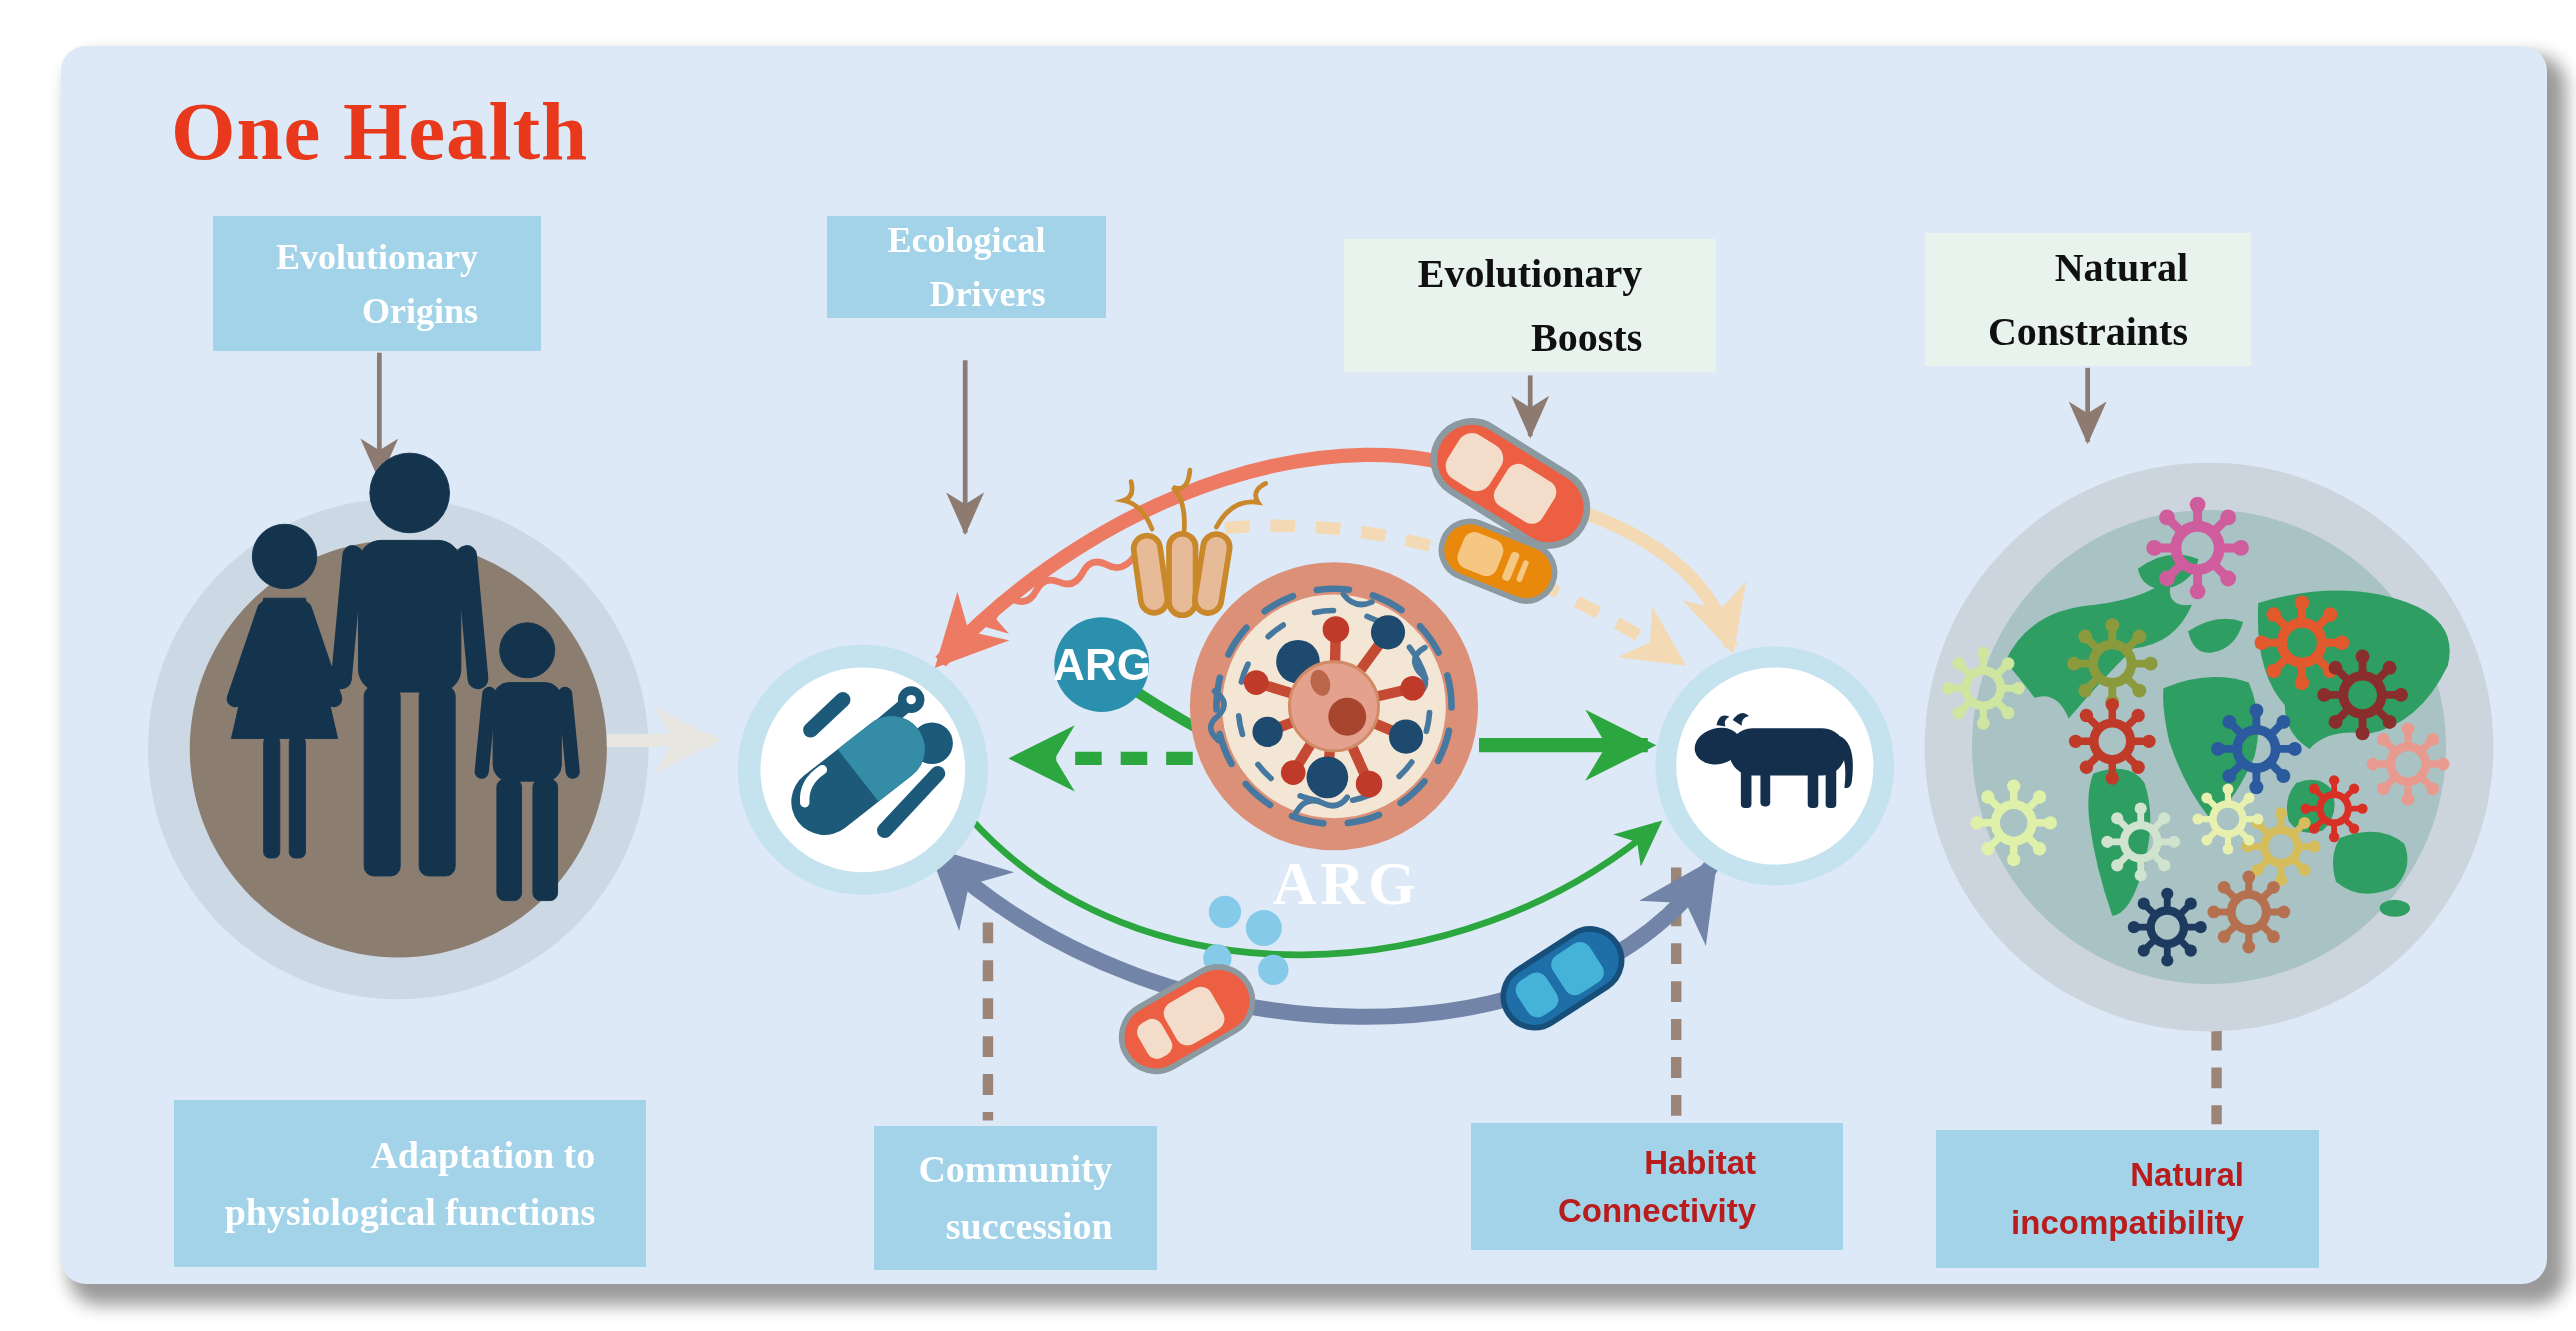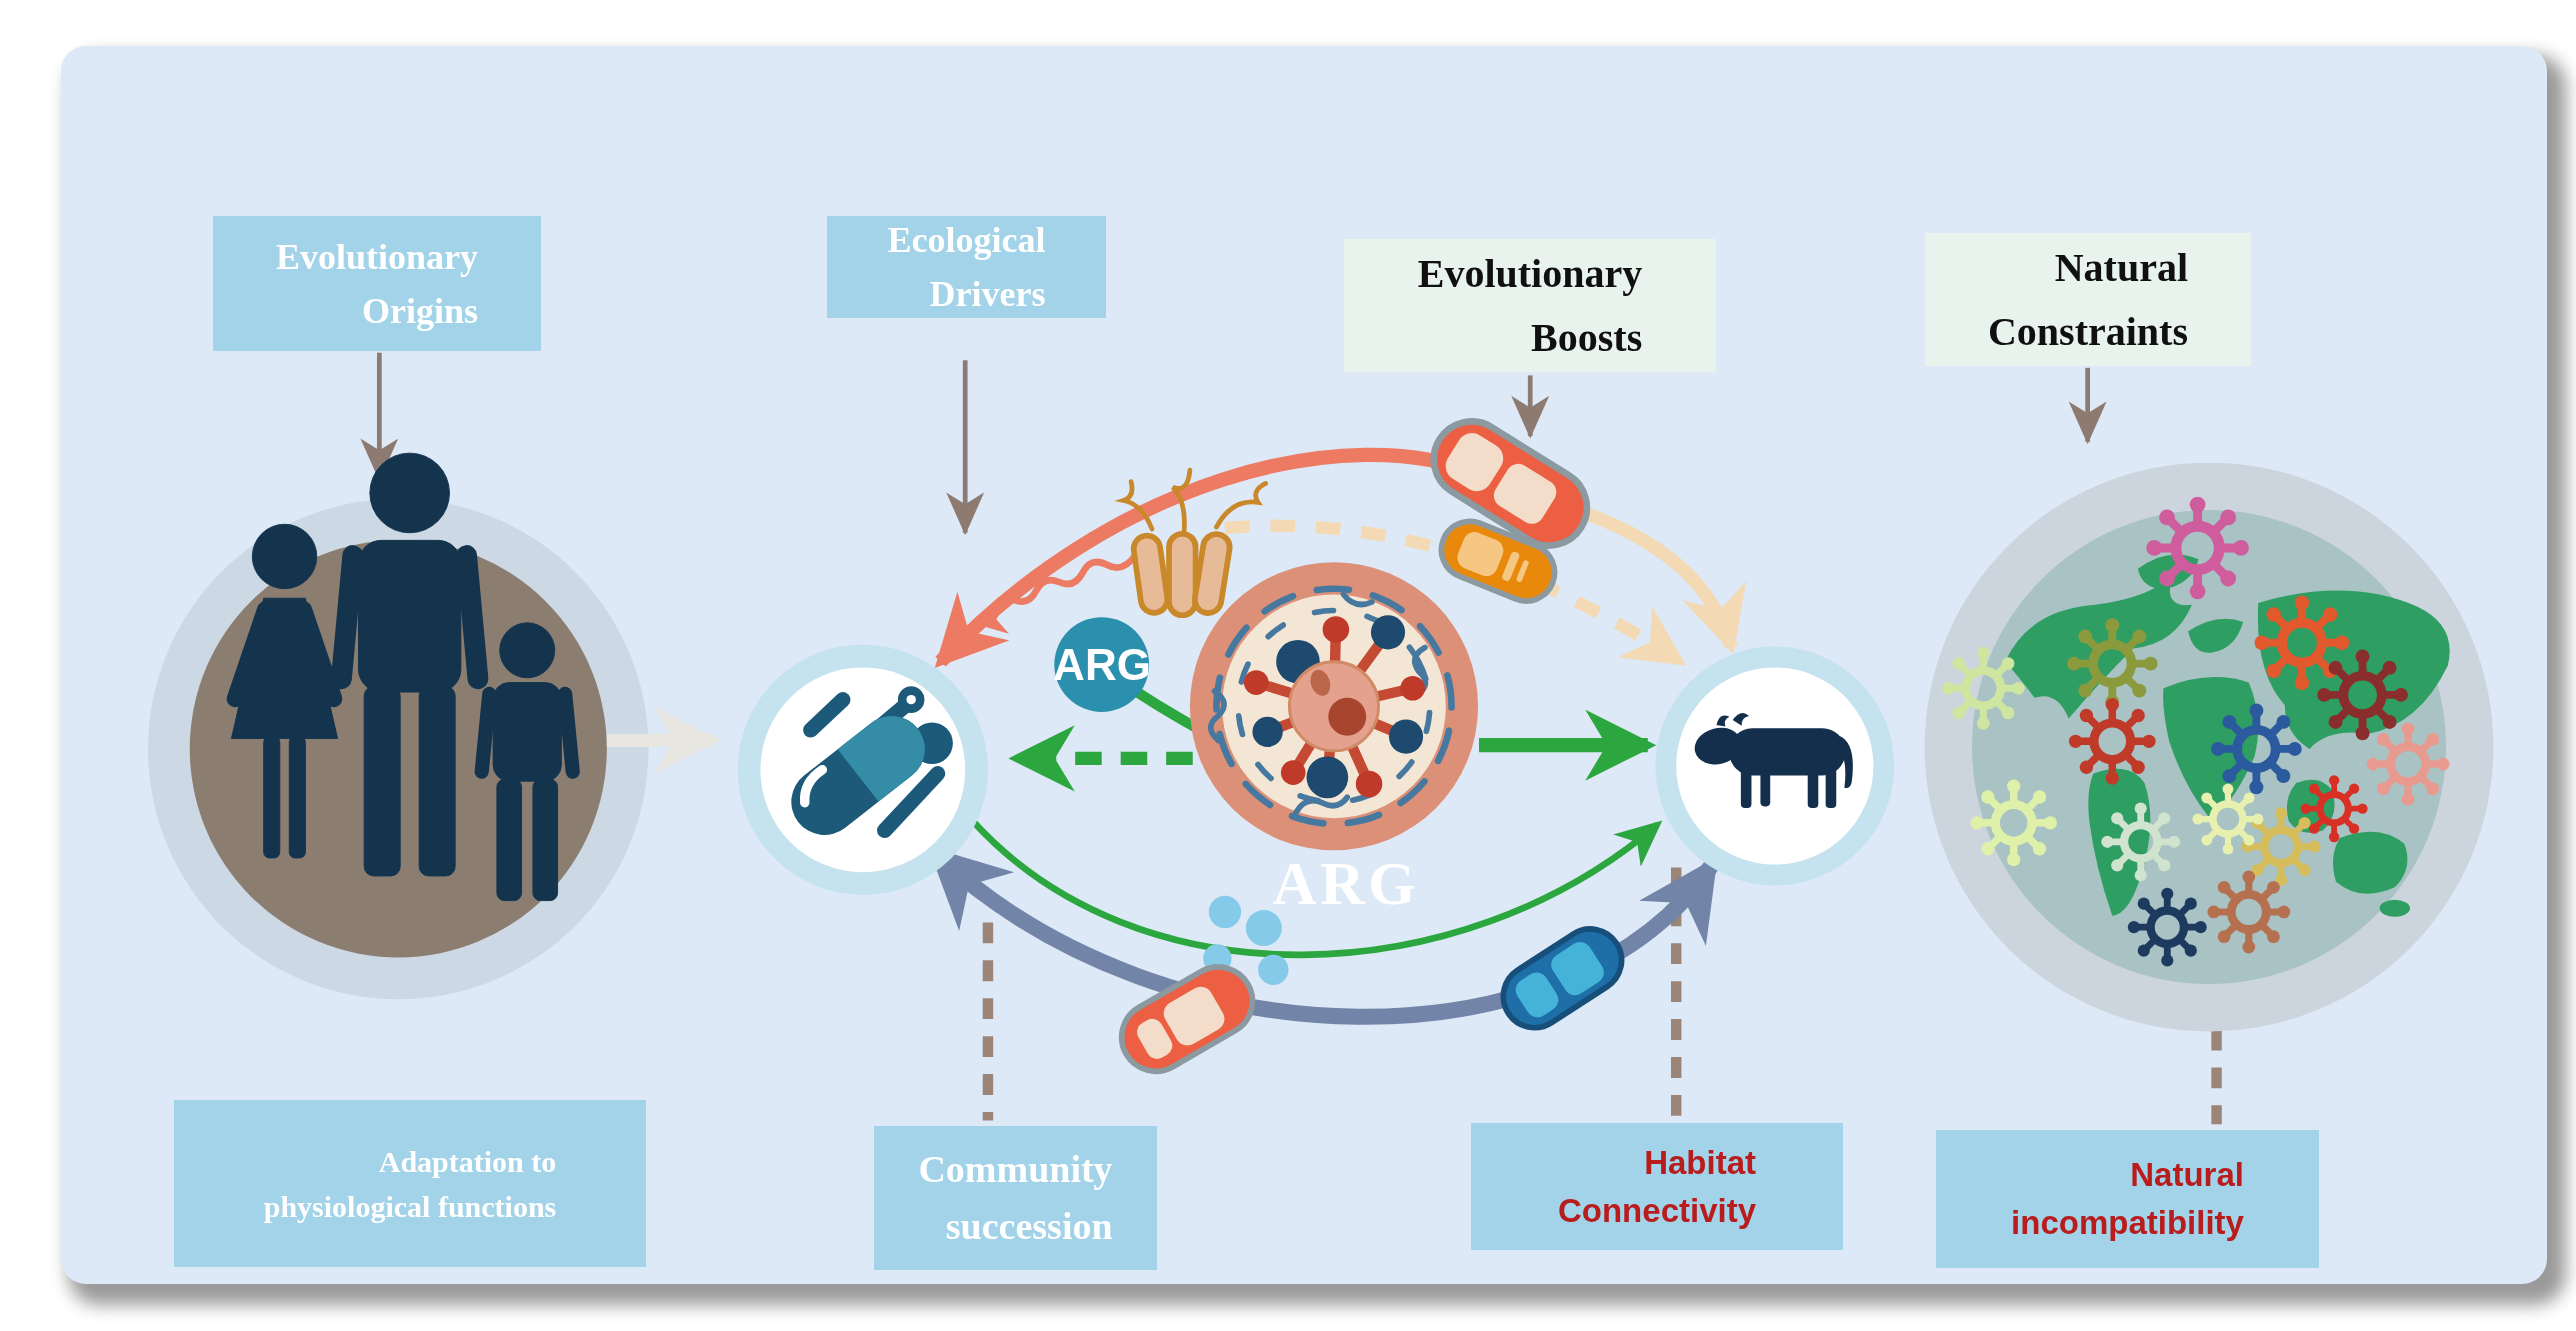--- a/index.html
+++ b/index.html
@@ -291,34 +291,35 @@
         <use href="#virus" transform="translate(2258,888) scale(4.0)" color="#cfe3cf"></use>
         <use href="#virus" transform="translate(2124,868) scale(4.4)" color="#dff0a8"></use>
         <use href="#virus" transform="translate(2406,893) scale(4.0)" color="#d4bd5a"></use>
         <use href="#virus" transform="translate(2350,864) scale(3.6)" color="#e8f0b0"></use>
         <use href="#virus" transform="translate(2286,978) scale(4.0)" color="#1d3a5f"></use>
         <use href="#virus" transform="translate(2372,962) scale(4.2)" color="#b5714f"></use>
       </g>
     </g>
   </svg>
 
+  <div class="title">One Health</div>
 
   <div class="lbl bluebox" style="left:213px;top:216px;width:328px;height:135px;">Evolutionary
 Origins</div>
 
   <div class="lbl bluebox" style="left:827px;top:216px;width:279px;height:102px;">Ecological
 Drivers</div>
 
   <div class="lbl mintbox" style="left:1344px;top:239px;width:372px;height:133px;">Evolutionary
 Boosts</div>
 
   <div class="lbl mintbox" style="left:1925px;top:233px;width:326px;height:133px;">Natural
 Constraints</div>
 
-  <div class="lbl bluebox" style="left:174px;top:1100px;width:472px;height:167px;font-size:30px;">Adaptation to
+  <div class="lbl bluebox" style="left:174px;top:1100px;width:472px;height:167px;font-size:38px;">Adaptation to
 physiological functions</div>
 
   <div class="lbl bluebox" style="left:874px;top:1126px;width:283px;height:144px;font-size:38px;">Community
 succession</div>
 
   <div class="lbl blackbox" style="left:1471px;top:1123px;width:372px;height:127px;">Habitat
 Connectivity</div>
 
   <div class="lbl blackbox" style="left:1936px;top:1130px;width:383px;height:138px;">Natural
 incompatibility</div>

